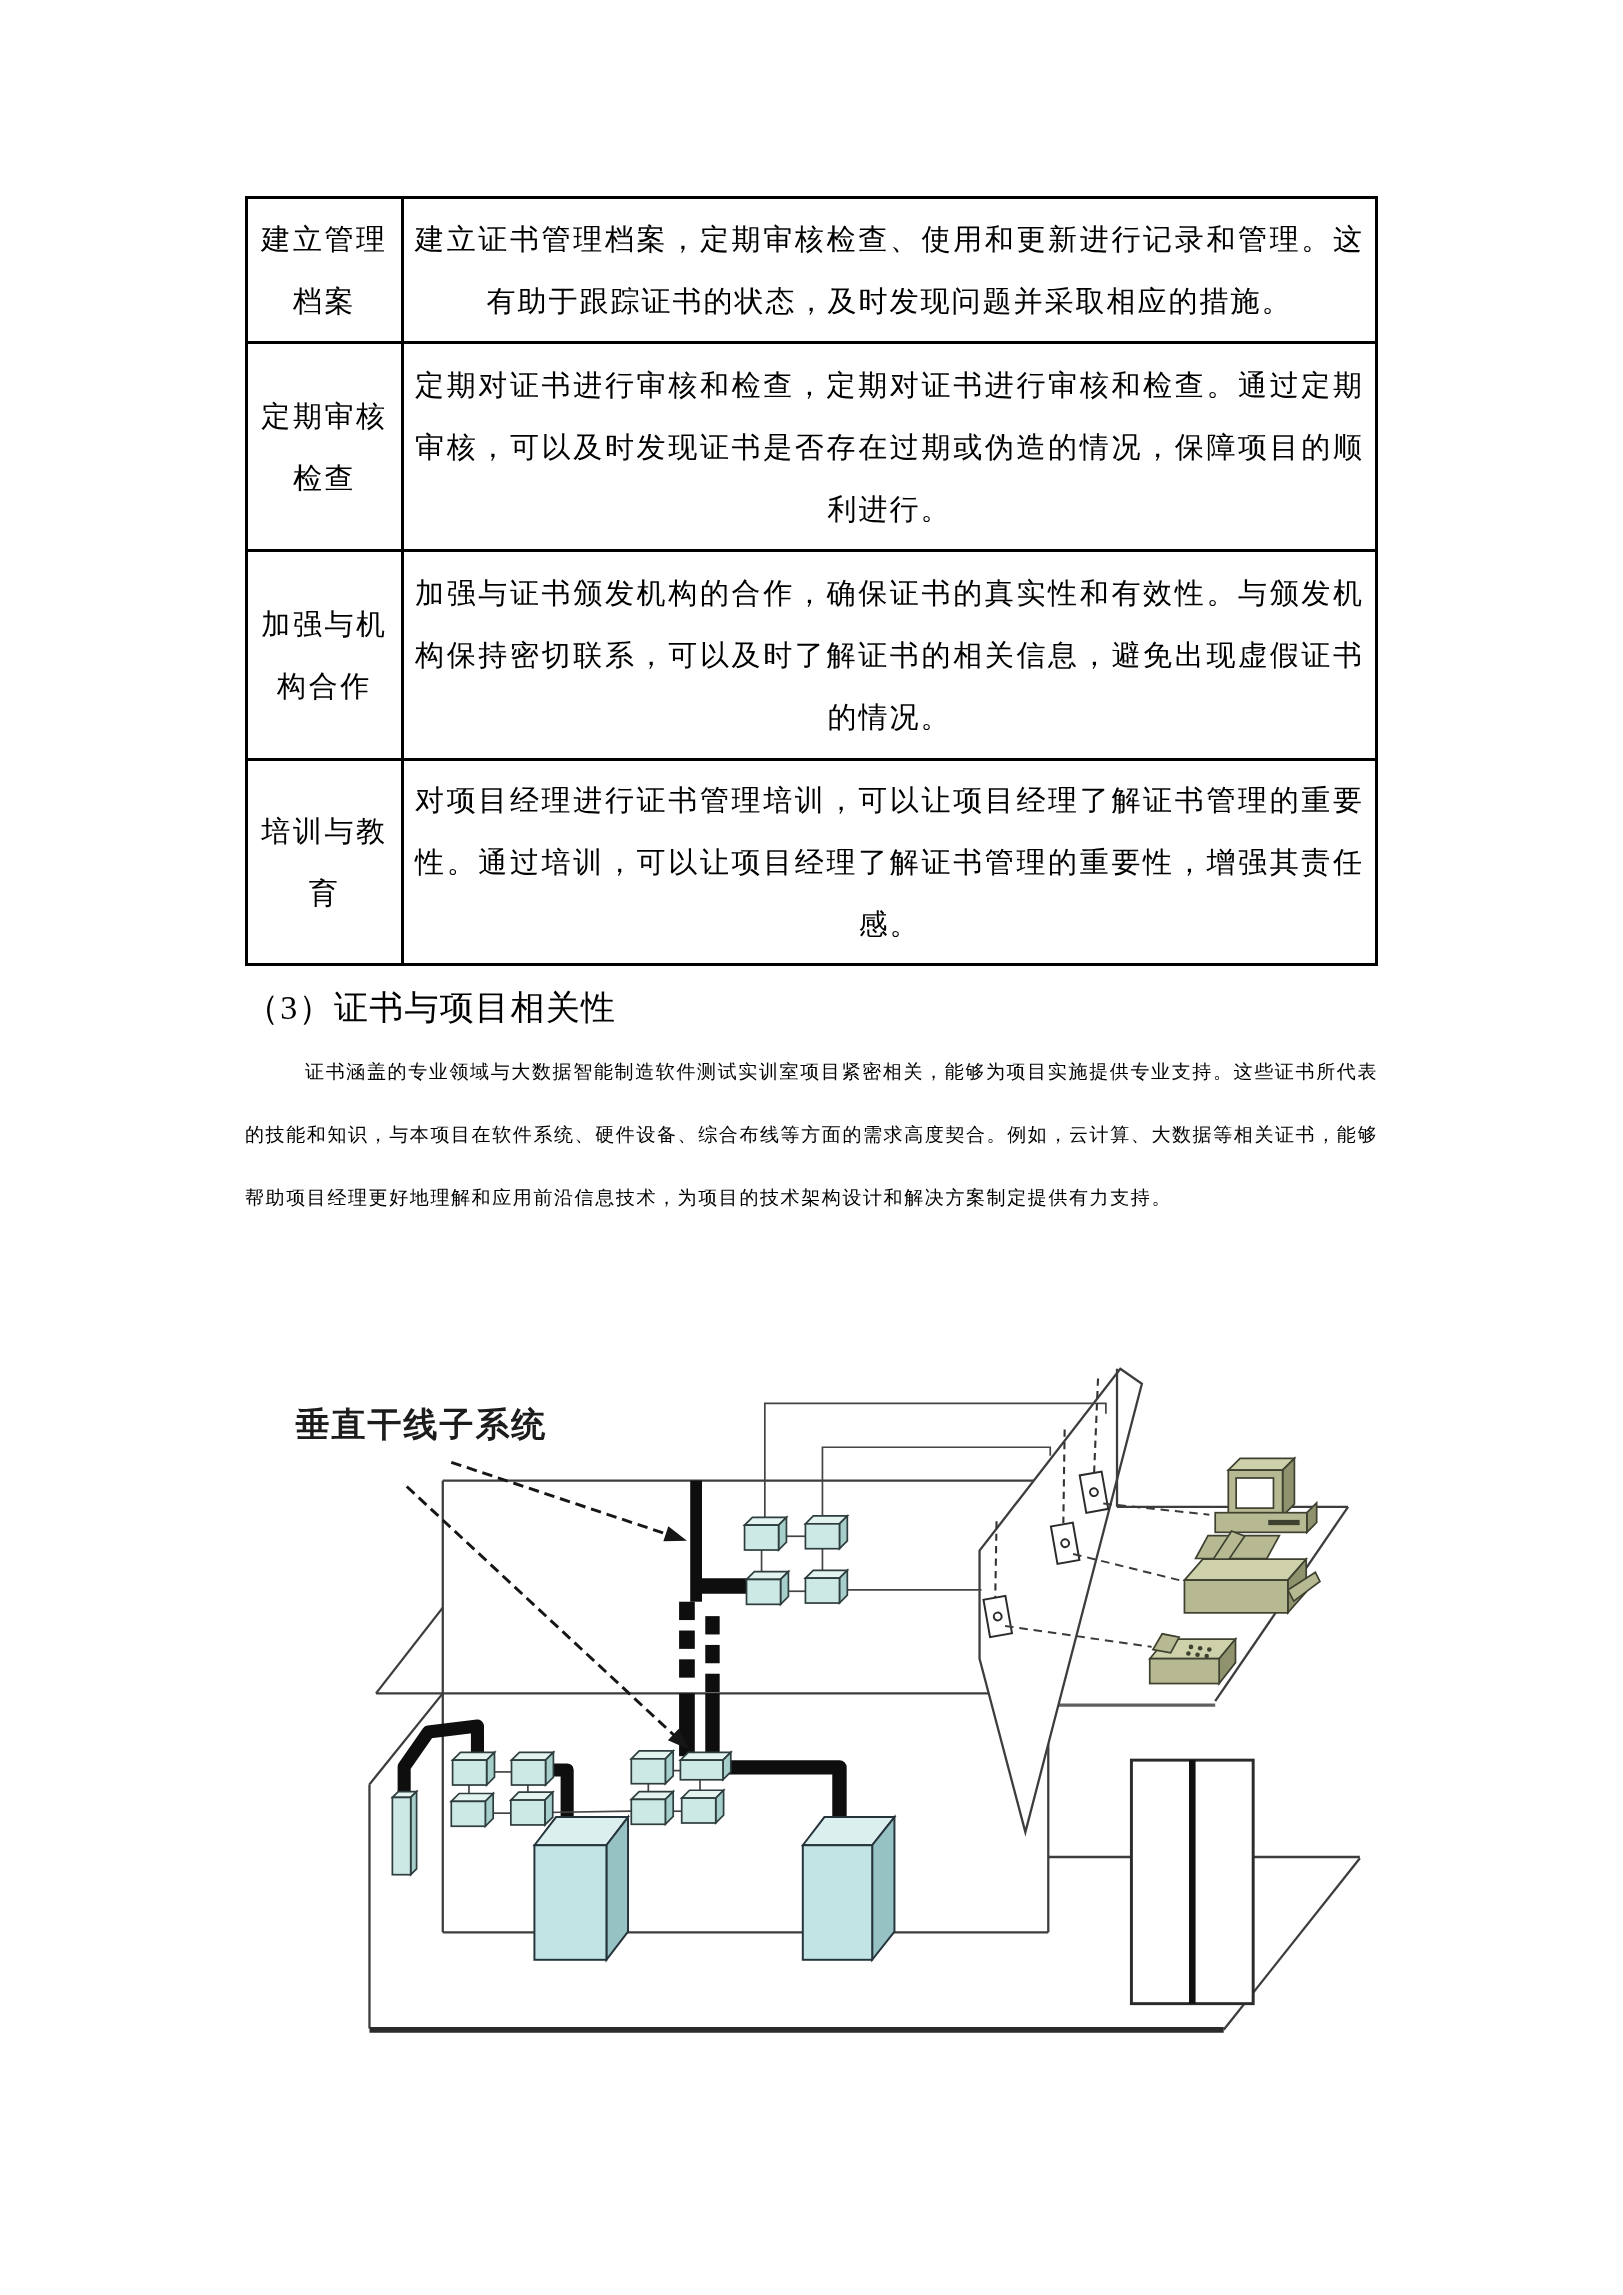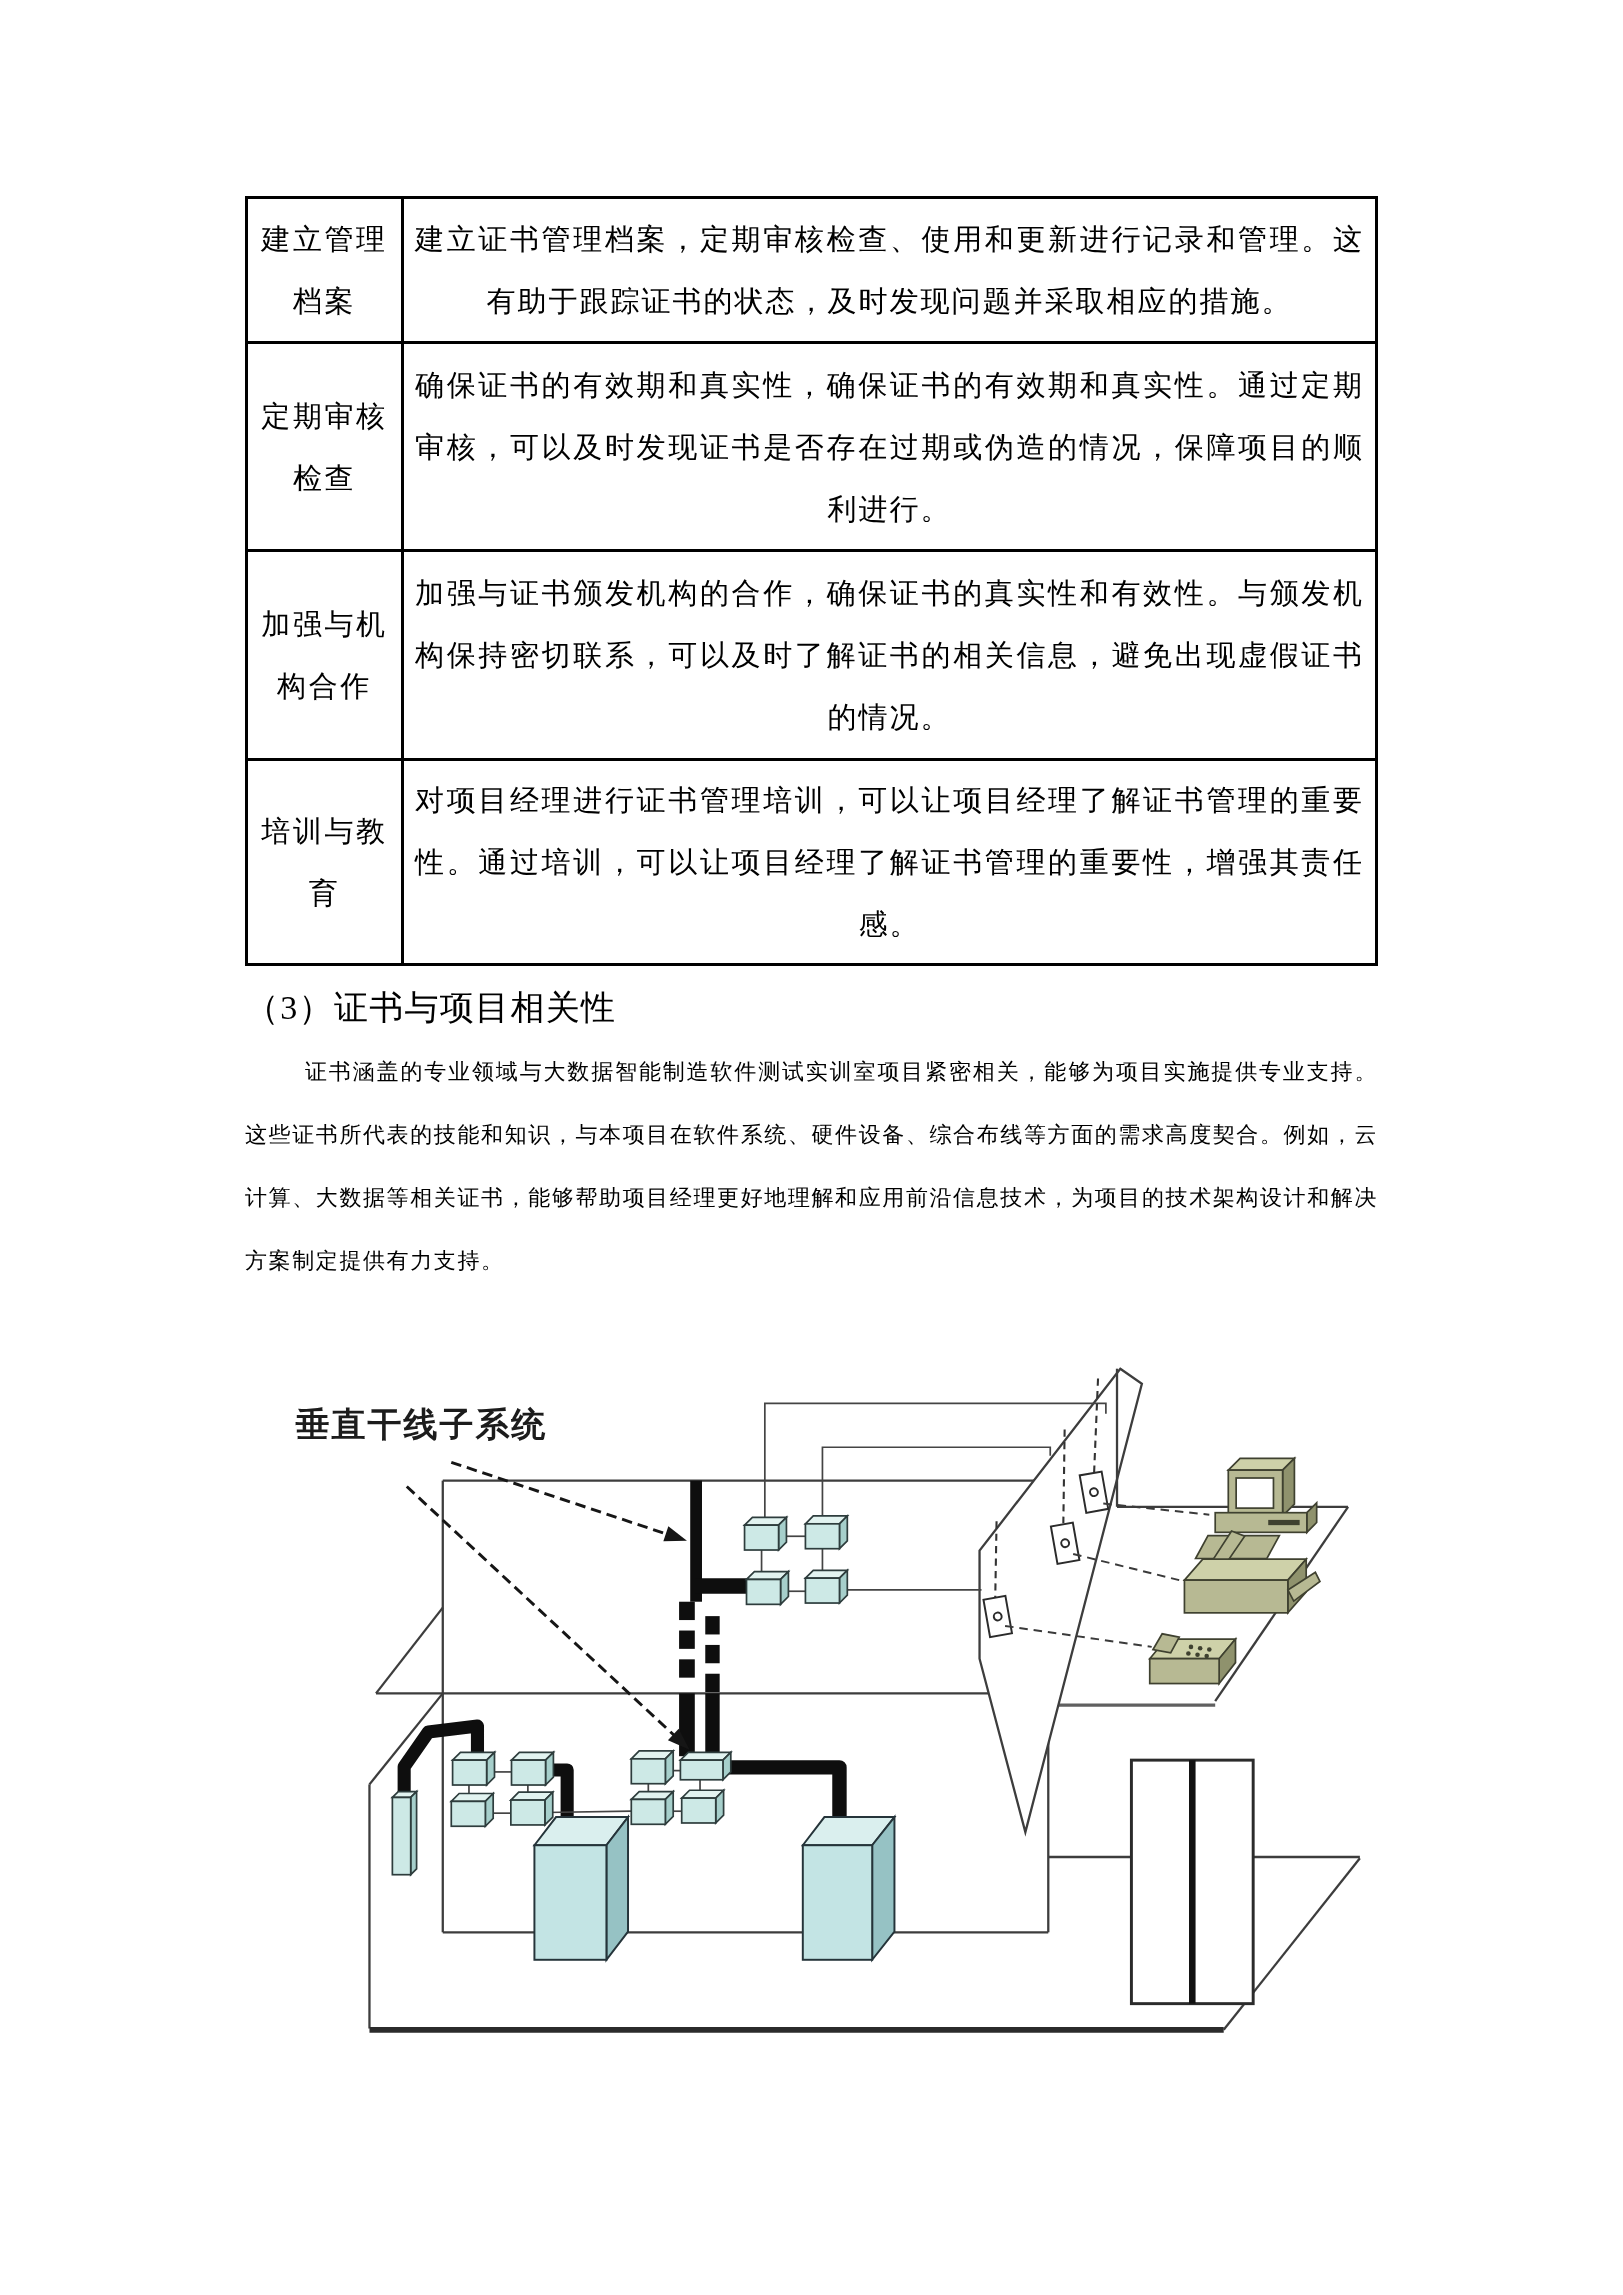--- a/index.html
+++ b/index.html
@@ -37,21 +37,21 @@
     line-height:62px;
     padding:0 11px;
   }
   
   #section-heading{
     position:absolute;left:245px;top:985px;width:1133px;
     font-size:34px;line-height:46px;letter-spacing:1.3px;
   }
   #body-paragraph{
     position:absolute;left:245px;top:1040px;width:1133px;
-    font-size:22px;line-height:63px;
+    font-size:19px;line-height:63px;
     letter-spacing:1.6px;
     text-align:justify;text-justify:inter-character;
     text-indent:60px;
   }
   
   #diagram{position:absolute;left:268px;top:1364px;width:1139px;height:753px;}
   .ln{stroke:#3d3d3d;stroke-width:3.5;fill:none;}
   .ln-thin{stroke:#444;stroke-width:2.6;fill:none;}
   .ln-thick-floor{stroke:#2b2b2b;stroke-width:9;fill:none;}
   .ln-gray{stroke:#606060;stroke-width:5;fill:none;}
@@ -82,21 +82,21 @@
 <div id="page">
 
   <table id="cert-table">
     <tbody>
       <tr style="height:145px;">
         <td class="t-label">建立管理档案</td>
         <td class="t-content">建立证书管理档案，定期审核检查、使用和更新进行记录和管理。这有助于跟踪证书的状态，及时发现问题并采取相应的措施。</td>
       </tr>
       <tr style="height:208px;">
         <td class="t-label">定期审核检查</td>
-        <td class="t-content">确保证书的有效期和真实性，确保证书的有效期和真实性。通过定期审核，可以及时发现证书是否存在过期或伪造的情况，保障项目的顺利进行。</td>
+        <td class="t-content">定期对证书进行审核和检查，定期对证书进行审核和检查。通过定期审核，可以及时发现证书是否存在过期或伪造的情况，保障项目的顺利进行。</td>
       </tr>
       <tr style="height:209px;">
         <td class="t-label">加强与机构合作</td>
         <td class="t-content">加强与证书颁发机构的合作，确保证书的真实性和有效性。与颁发机构保持密切联系，可以及时了解证书的相关信息，避免出现虚假证书的情况。</td>
       </tr>
       <tr style="height:205px;">
         <td class="t-label">培训与教育</td>
         <td class="t-content">对项目经理进行证书管理培训，可以让项目经理了解证书管理的重要性。通过培训，可以让项目经理了解证书管理的重要性，增强其责任感。</td>
       </tr>
     </tbody>

